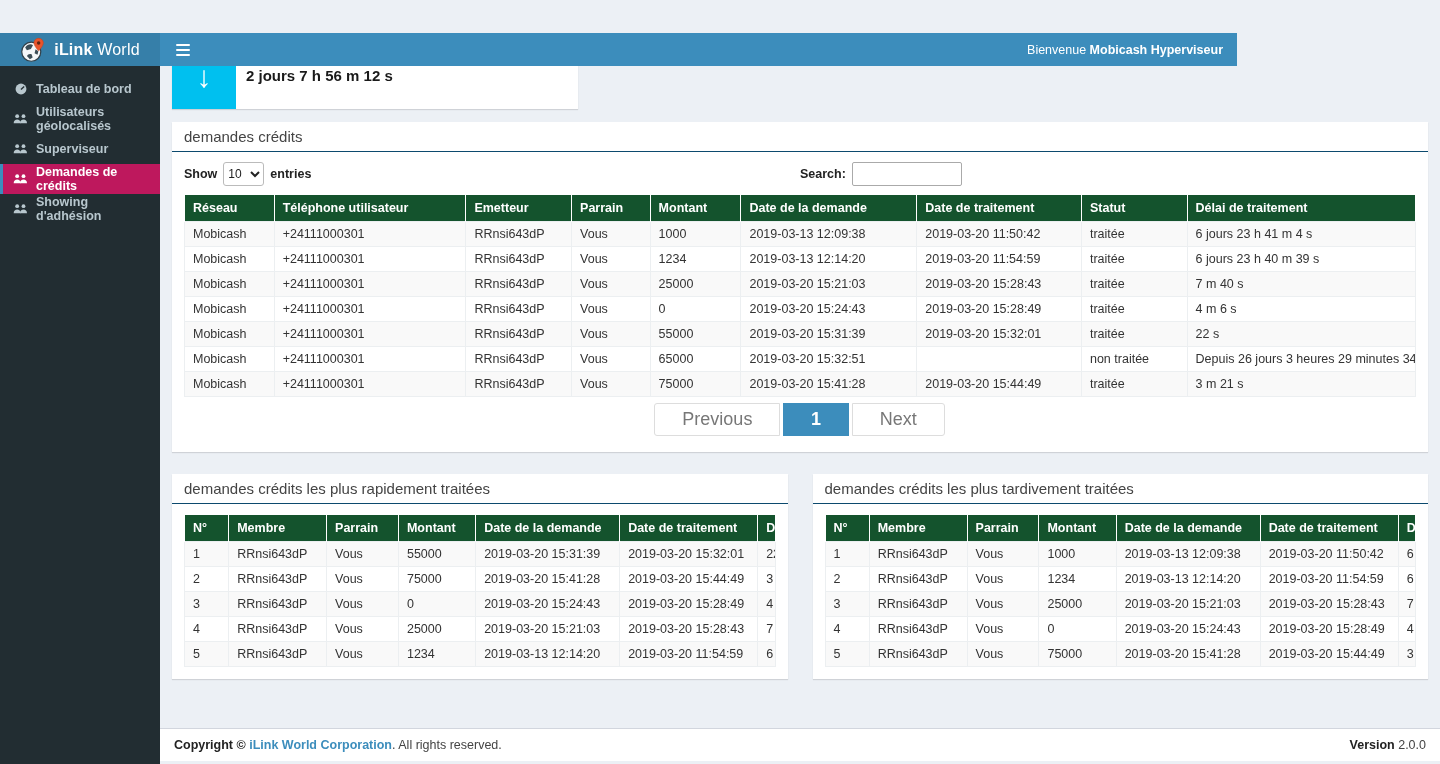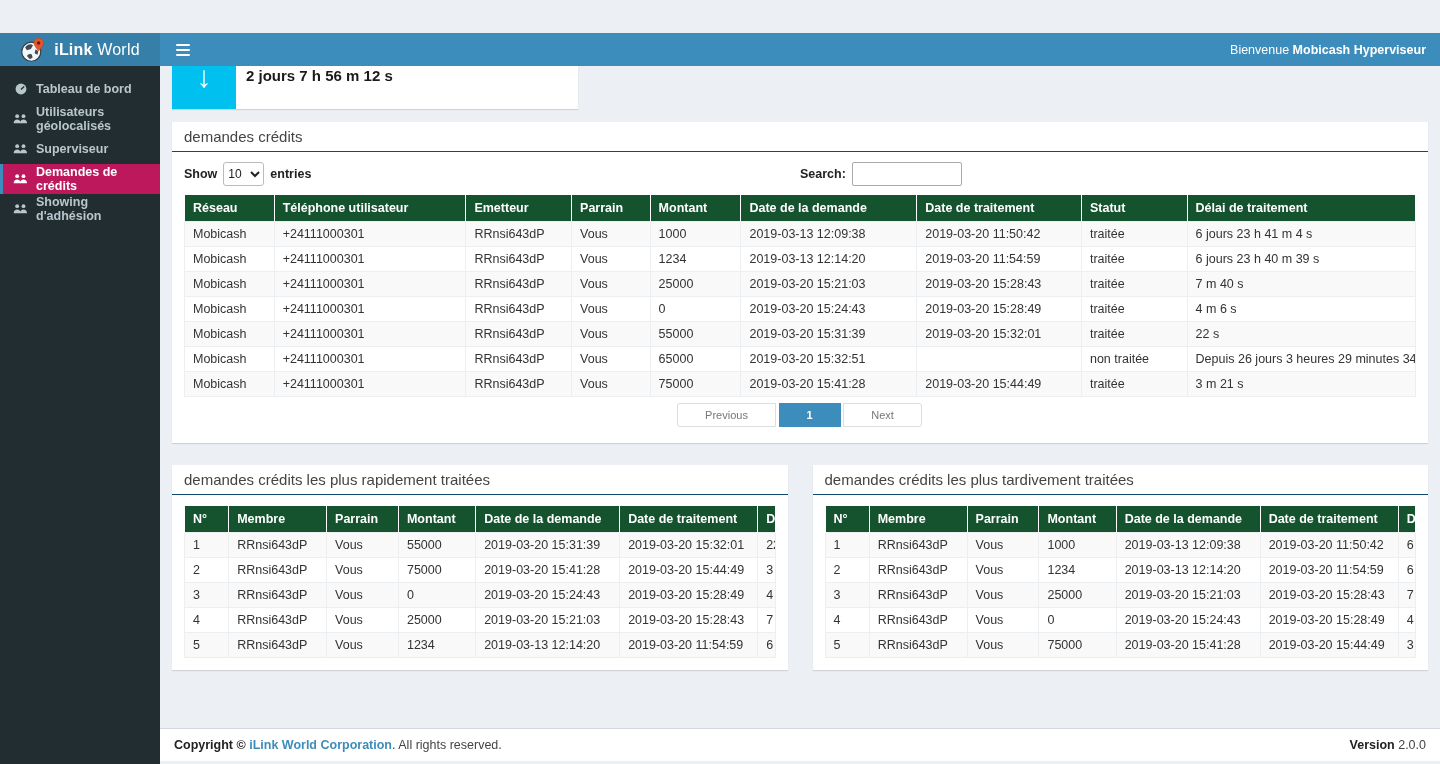--- a/index.html
+++ b/index.html
@@ -4,21 +4,21 @@
 <style>
   html,body{margin:0;padding:0;overflow:hidden;}
   body{
     width:1440px;height:764px;position:relative;
     font-family:"Liberation Sans","DejaVu Sans",sans-serif;
     background:#ecf0f5;color:#333;font-size:13px;
   }
   .app{width:1440px;height:764px;position:relative;}
 
   
-  .navbar{position:absolute;top:0;left:0;width:1440px;height:33px;display:flex;z-index:5;}
+  .navbar{position:absolute;top:0;left:0;width:1237px;height:33px;display:flex;z-index:5;}
   .brand{width:160px;height:33px;background:#367fa9;display:flex;align-items:center;justify-content:center;gap:8px;cursor:pointer;}
   .brand-logo{width:26px;height:26px;flex:0 0 auto;}
   .brand-text{color:#fff;font-size:16px;letter-spacing:.2px;}
   .brand-text b{font-weight:700;}
   .navbar-main{flex:1;background:#3c8dbc;display:flex;align-items:center;justify-content:space-between;padding:0 14px 0 10px;}
   .hamburger{background:none;border:0;cursor:pointer;display:flex;flex-direction:column;gap:3px;padding:4px 6px;}
   .hamburger span{display:block;width:14px;height:2px;background:#fff;border-radius:1px;}
   .welcome{color:#fff;font-size:12.5px;}
   .welcome b{font-weight:700;}
 
@@ -71,21 +71,21 @@
 
   .tbl-small th:nth-child(1),.tbl-small td:nth-child(1){width:4.6%;}
   .tbl-small th:nth-child(2),.tbl-small td:nth-child(2){width:13.7%;}
   .tbl-small th:nth-child(3),.tbl-small td:nth-child(3){width:9.3%;}
   .tbl-small th:nth-child(4),.tbl-small td:nth-child(4){width:10.2%;}
   .tbl-small th:nth-child(5),.tbl-small td:nth-child(5){width:21.5%;}
   .tbl-small th:nth-child(6),.tbl-small td:nth-child(6){width:20.5%;}
 
   .dt-summary{font-size:12.5px;margin-top:10px;color:#222;}
   .dt-paging{text-align:center;margin-top:6px;padding-bottom:4px;}
-  .pg{display:inline-block;padding:5px 27px;font-size:11px;border:1px solid #ddd;background:#fff;color:#777;cursor:pointer;margin-left:-1px;text-decoration:none;}
+  .pg{display:inline-block;padding:5px 27px;font-size:18px;border:1px solid #ddd;background:#fff;color:#777;cursor:pointer;margin-left:-1px;text-decoration:none;}
   .pg.prev{border-radius:3px 0 0 3px;}
   .pg.next{border-radius:0 3px 3px 0;}
   .pg.active{background:#3c8dbc;border-color:#3c8dbc;color:#fff;font-weight:700;}
 
   .two-col{display:flex;gap:25px;margin-top:22px;}
   .two-col .panel{flex:1;margin-top:0;}
 
   
   footer{background:#fff;border-top:1px solid #d2d6de;padding:9px 14px;display:flex;justify-content:space-between;align-items:center;font-size:12.5px;color:#444;}
   footer b{font-weight:700;color:#222;}

